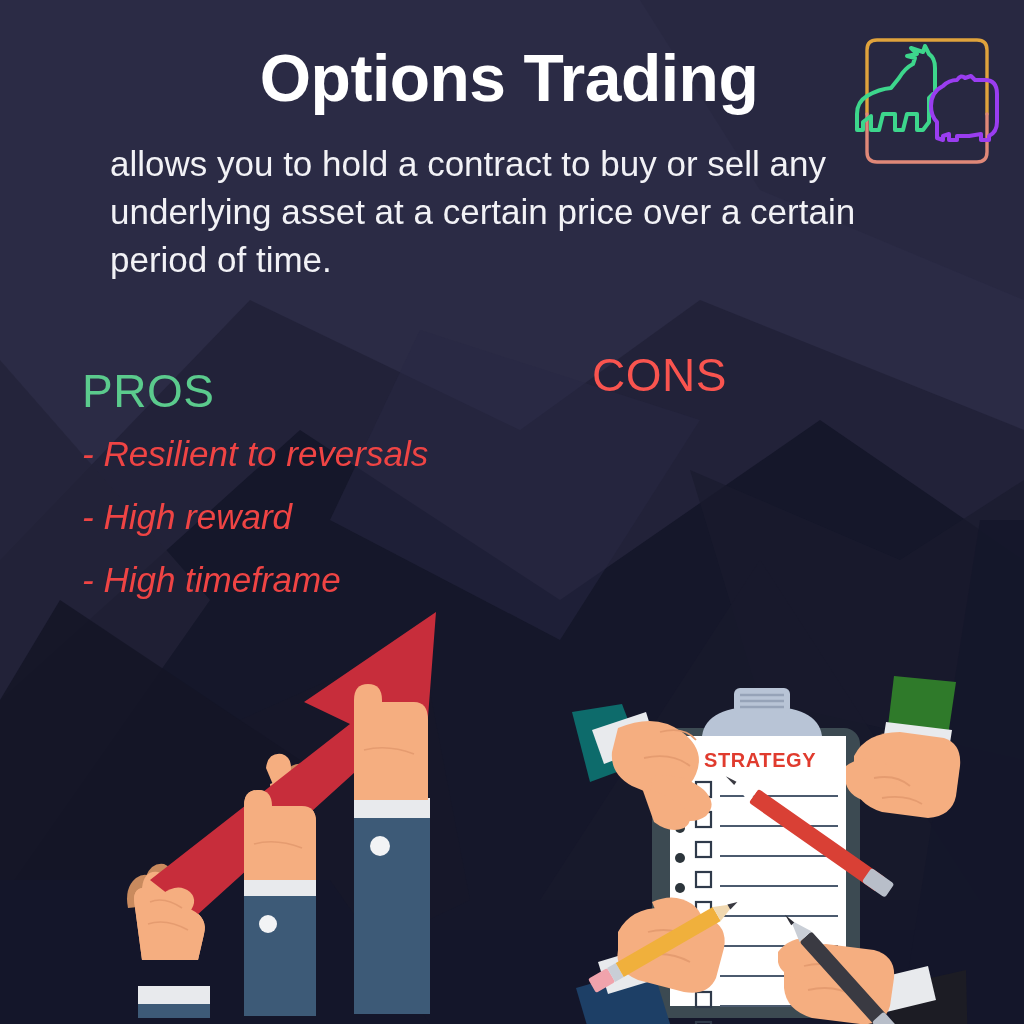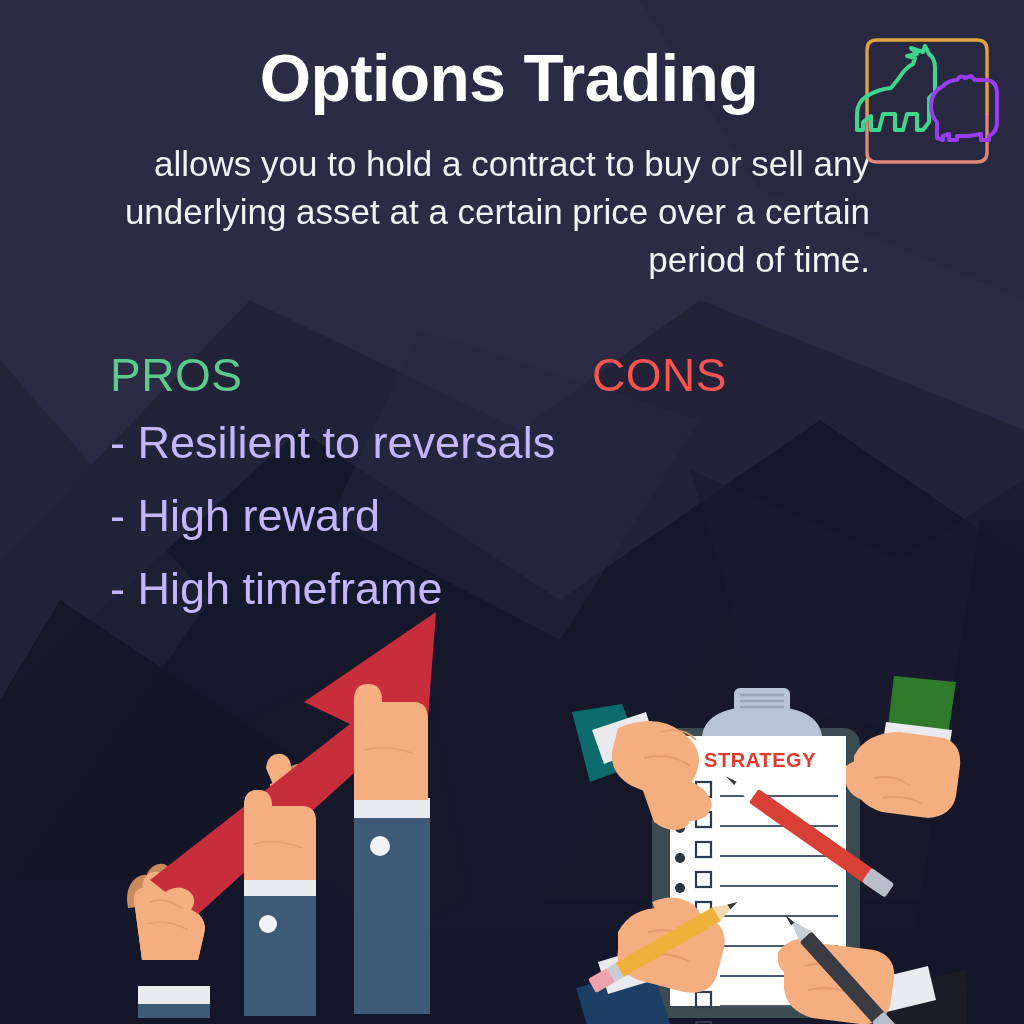--- a/index.html
+++ b/index.html
@@ -23,43 +23,43 @@
   .title {
     position:absolute; left:0; top:44px; width:1024px;
     text-align:center;
     font-size:66px; font-weight:bold; letter-spacing:-0.5px;
     color:#ffffff; line-height:1.05;
     padding-right:70px;
     margin-left:32px;
   }
   .subtitle {
     position:absolute; left:110px; top:140px; width:760px;
-    text-align:right;
+    text-align:left;
     font-size:35px; font-weight:400; color:#f2f2f6;
     line-height:1.37;
   }
 
   
   .logo { position:absolute; left:845px; top:18px; width:165px; height:165px; }
   .logo svg { display:block; width:165px; height:165px; }
 
   
   .col { position:absolute; }
-  .col-pros { left:82px; top:352px; width:470px;margin-left:28px; }
+  .col-pros { left:82px; top:368px; width:470px; }
   .col-cons { left:592px; top:352px; width:410px; }
   .col-head {
     font-size:46px; font-weight:400; line-height:1.0;
     margin-bottom:22px; letter-spacing:0.5px;
   }
   .col-head.pros { color:#5bcb8d; }
   .col-head.cons { color:#f9544f; }
   .bullet-list { list-style:none; }
   .bullet {
-    font-size:45px; font-weight:400; color:#c4b5fd;
-    line-height:1.0; margin-bottom:28px; white-space:nowrap;
+    font-size:35px; font-weight:400; color:#ef4444;
+    line-height:1.0; margin-bottom:28px; white-space:nowrap;font-style:italic;
   }
   .col-pros .bullet { padding-left:-0px; }
 
   
   .art-left  { position:absolute; left:118px; top:598px; width:370px; height:420px; }
   .art-right { position:absolute; left:556px; top:670px; width:412px; height:386px; }
   .art-left svg, .art-right svg { display:block; width:100%; height:100%; }
 </style>
 </head>
 <body>

